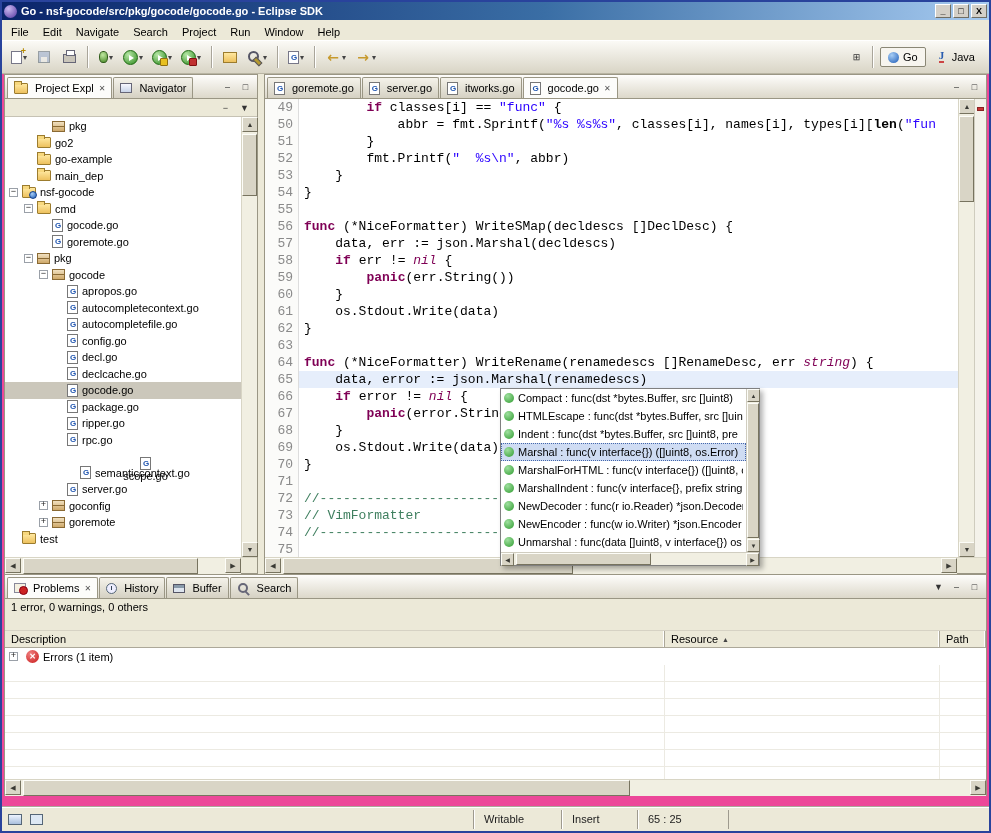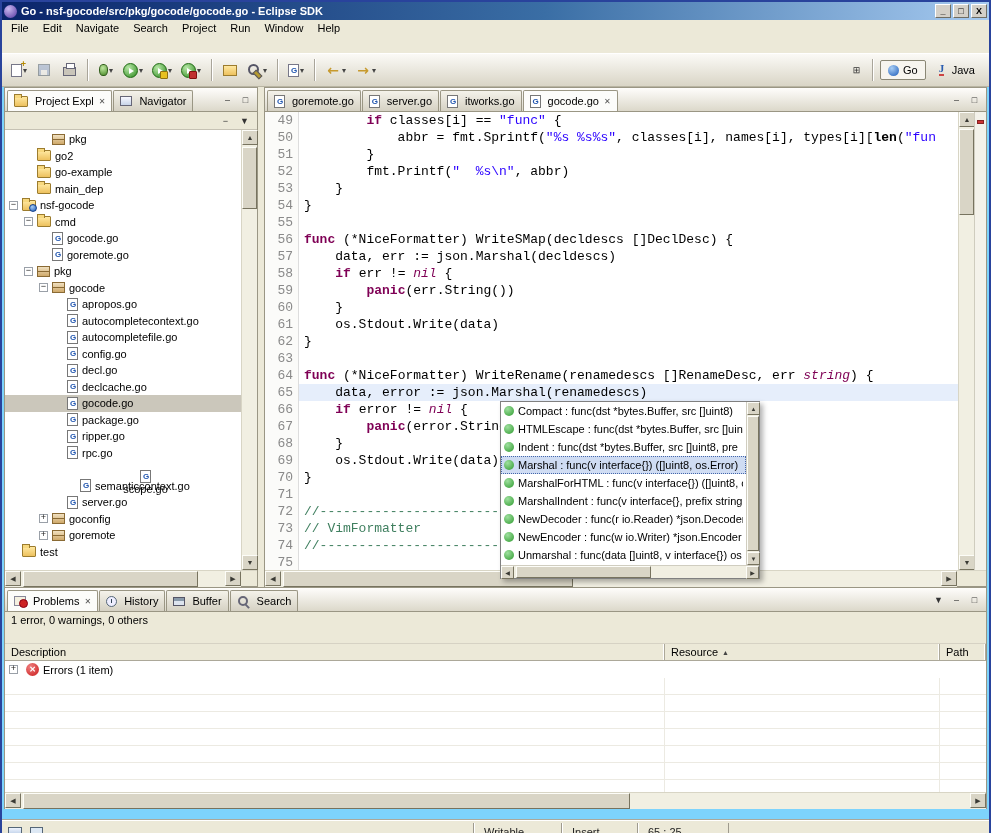--- a/index.html
+++ b/index.html
@@ -1,28 +1,28 @@
 <!DOCTYPE html>
 <html><head>
 <meta charset="utf-8">
 <style>
 *{margin:0;padding:0;box-sizing:border-box}
 html,body{width:991px;height:833px;overflow:hidden}
 body{font-family:"Liberation Sans",sans-serif;font-size:11px;background:#ece9d8}
-.window{width:991px;height:833px;border:2px solid #29439c;background:#7dd3fc;display:flex;flex-direction:column}
+.window{width:991px;height:833px;border:2px solid #29439c;background:#ec4899;display:flex;flex-direction:column}
 
 
 .titlebar{height:18px;background:linear-gradient(90deg,#0a246a,#3a6ea5 55%,#a6caf0);display:flex;align-items:center;padding:0 2px;color:#fff;font-weight:bold;gap:4px;flex:none}
 .app-icon{width:13px;height:13px;border-radius:50%;background:radial-gradient(circle at 35% 30%,#cbb8f0,#5436a0);flex:none}
 .title-text{flex:1;white-space:nowrap;overflow:hidden;font-size:11px}
 .win-controls{display:flex;gap:2px}
 .wbtn{width:16px;height:14px;background:#d4d0c8;border:1px solid;border-color:#fff #6f6d63 #6f6d63 #fff;color:#000;font:bold 9px "Liberation Sans",sans-serif;display:flex;align-items:center;justify-content:center}
 
 
-.menubar{height:33px;display:flex;align-items:flex-start;padding:0 2px;background:#ece9d8;flex:none}
+.menubar{height:20px;display:flex;align-items:flex-end;padding:0 2px;background:#ece9d8;flex:none}
 .menu-item{padding:2px 7px}
 .toolbar{height:34px;background:linear-gradient(#fbfaf6,#d9d5c6);border-top:1px solid #fff;border-bottom:1px solid #b8b4a2;display:flex;align-items:center;padding:0 6px;flex:none}
 .tb-left{display:flex;align-items:center;gap:3px}
 .tb-right{margin-left:auto;display:flex;align-items:center;gap:3px}
 .tbtn{height:24px;min-width:22px;display:flex;align-items:center;justify-content:center;gap:1px;padding:0 3px;border-radius:2px}
 .tbtn.disabled{opacity:.5}
 .tsep{width:1px;height:22px;background:#a9a59a;box-shadow:1px 0 0 #fff;margin:0 4px;flex:none}
 .dd{font-size:8px;color:#444}
 .ti{display:inline-block;position:relative}
 .ti-new{width:11px;height:13px;background:#fff;border:1px solid #778}

